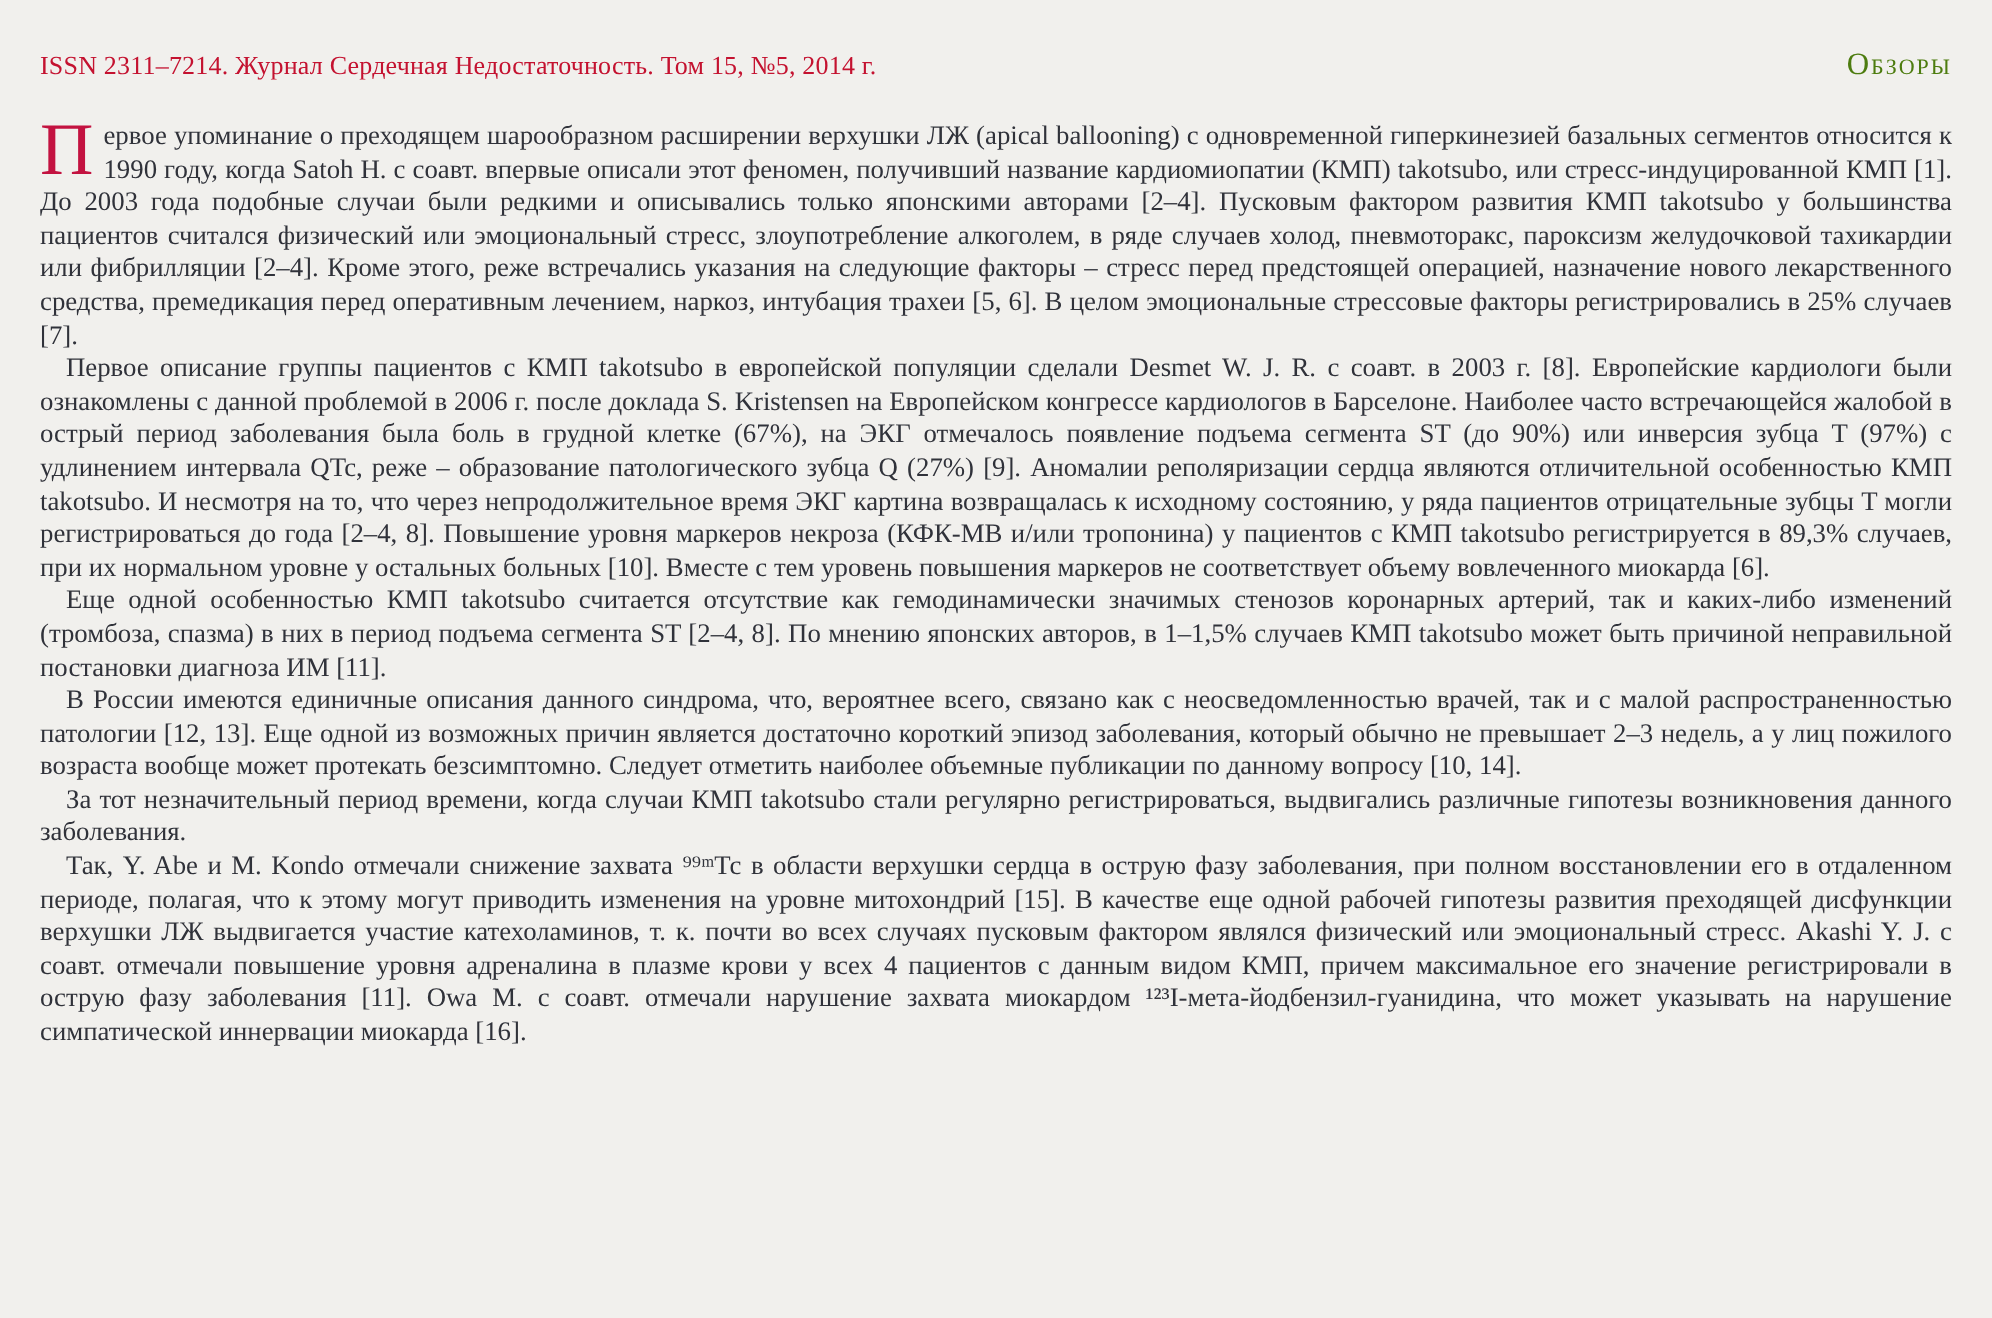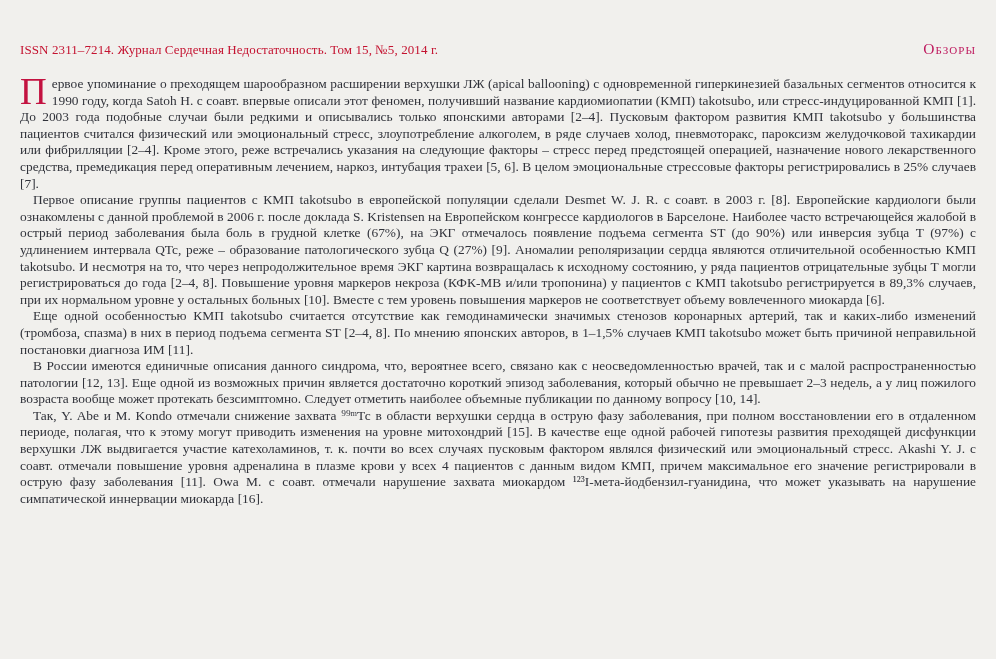--- a/index.html
+++ b/index.html
@@ -6,36 +6,36 @@
   body {
     width: 996px;
     height: 659px;
     background: #f1f0ed;
     overflow: hidden;
     font-family: "Liberation Serif", "DejaVu Serif", serif;
   }
   .page {
     position: relative;
     width: 956px;
-    margin: 16px auto;
+    margin: 0 auto;
     padding-top: 24px;
   }
   .header-row {
     display: flex;
     justify-content: space-between;
     align-items: baseline;
   }
   .issn-line {
     color: #c41230;
     font-size: 13px;
     letter-spacing: 0.1px;
     white-space: nowrap;
   }
   .section-label {
-    color: #be185d;
+    color: #4d7c0f;
     font-size: 15.5px;
     font-variant: small-caps;
     letter-spacing: 1px;
     white-space: nowrap;
   }
   .article {
     margin-top: 18px;
     color: #30323a;
     font-size: 13.4px;
     line-height: 16.6px;
@@ -66,16 +66,17 @@
     <div class="section-label">Обзоры</div>
   </div>
 
   <div class="article">
     <p class="lead">
       <span class="dropcap">П</span><span>ервое упоминание о преходящем шарообразном расширении верхушки ЛЖ (apical ballooning) с одновременной гиперкинезией базальных сегментов относится к 1990 году, когда Satoh H. с соавт. впервые описали этот феномен, получивший название кардиомиопатии (КМП) takotsubo, или стресс-индуцированной КМП [1]. До 2003 года подобные случаи были редкими и описывались только японскими авторами [2–4]. Пусковым фактором развития КМП takotsubo у большинства пациентов считался физический или эмоциональный стресс, злоупотребление алкоголем, в ряде случаев холод, пневмоторакс, пароксизм желудочковой тахикардии или фибрилляции [2–4]. Кроме этого, реже встречались указания на следующие факторы – стресс перед предстоящей операцией, назначение нового лекарственного средства, премедикация перед оперативным лечением, наркоз, интубация трахеи [5, 6]. В целом эмоциональные стрессовые факторы регистрировались в 25% случаев [7].</span>
     </p>
     <p>Первое описание группы пациентов с КМП takotsubo в европейской популяции сделали Desmet W. J. R. с соавт. в 2003 г. [8]. Европейские кардиологи были ознакомлены с данной проблемой в 2006 г. после доклада S. Kristensen на Европейском конгрессе кардиологов в Барселоне. Наиболее часто встречающейся жалобой в острый период заболевания была боль в грудной клетке (67%), на ЭКГ отмечалось появление подъема сегмента ST (до 90%) или инверсия зубца T (97%) с удлинением интервала QTc, реже – образование патологического зубца Q (27%) [9]. Аномалии реполяризации сердца являются отличительной особенностью КМП takotsubo. И несмотря на то, что через непродолжительное время ЭКГ картина возвращалась к исходному состоянию, у ряда пациентов отрицательные зубцы T могли регистрироваться до года [2–4, 8]. Повышение уровня маркеров некроза (КФК-МВ и/или тропонина) у пациентов с КМП takotsubo регистрируется в 89,3% случаев, при их нормальном уровне у остальных больных [10]. Вместе с тем уровень повышения маркеров не соответствует объему вовлеченного миокарда [6].</p>
     <p>Еще одной особенностью КМП takotsubo считается отсутствие как гемодинамически значимых стенозов коронарных артерий, так и каких-либо изменений (тромбоза, спазма) в них в период подъема сегмента ST [2–4, 8]. По мнению японских авторов, в 1–1,5% случаев КМП takotsubo может быть причиной неправильной постановки диагноза ИМ [11].</p>
     <p>В России имеются единичные описания данного синдрома, что, вероятнее всего, связано как с неосведомленностью врачей, так и с малой распространенностью патологии [12, 13]. Еще одной из возможных причин является достаточно короткий эпизод заболевания, который обычно не превышает 2–3 недель, а у лиц пожилого возраста вообще может протекать безсимптомно. Следует отметить наиболее объемные публикации по данному вопросу [10, 14].</p>
+    <p>За тот незначительный период времени, когда случаи КМП takotsubo стали регулярно регистрироваться, выдвигались различные гипотезы возникновения данного заболевания.</p>
     <p>Так, Y. Abe и M. Kondo отмечали снижение захвата ⁹⁹ᵐТс в области верхушки сердца в острую фазу заболевания, при полном восстановлении его в отдаленном периоде, полагая, что к этому могут приводить изменения на уровне митохондрий [15]. В качестве еще одной рабочей гипотезы развития преходящей дисфункции верхушки ЛЖ выдвигается участие катехоламинов, т. к. почти во всех случаях пусковым фактором являлся физический или эмоциональный стресс. Akashi Y. J. с соавт. отмечали повышение уровня адреналина в плазме крови у всех 4 пациентов с данным видом КМП, причем максимальное его значение регистрировали в острую фазу заболевания [11]. Owa M. с соавт. отмечали нарушение захвата миокардом ¹²³I-мета-йодбензил-гуанидина, что может указывать на нарушение симпатической иннервации миокарда [16].</p>
   </div>
 
 </div>
 
 </body></html>

